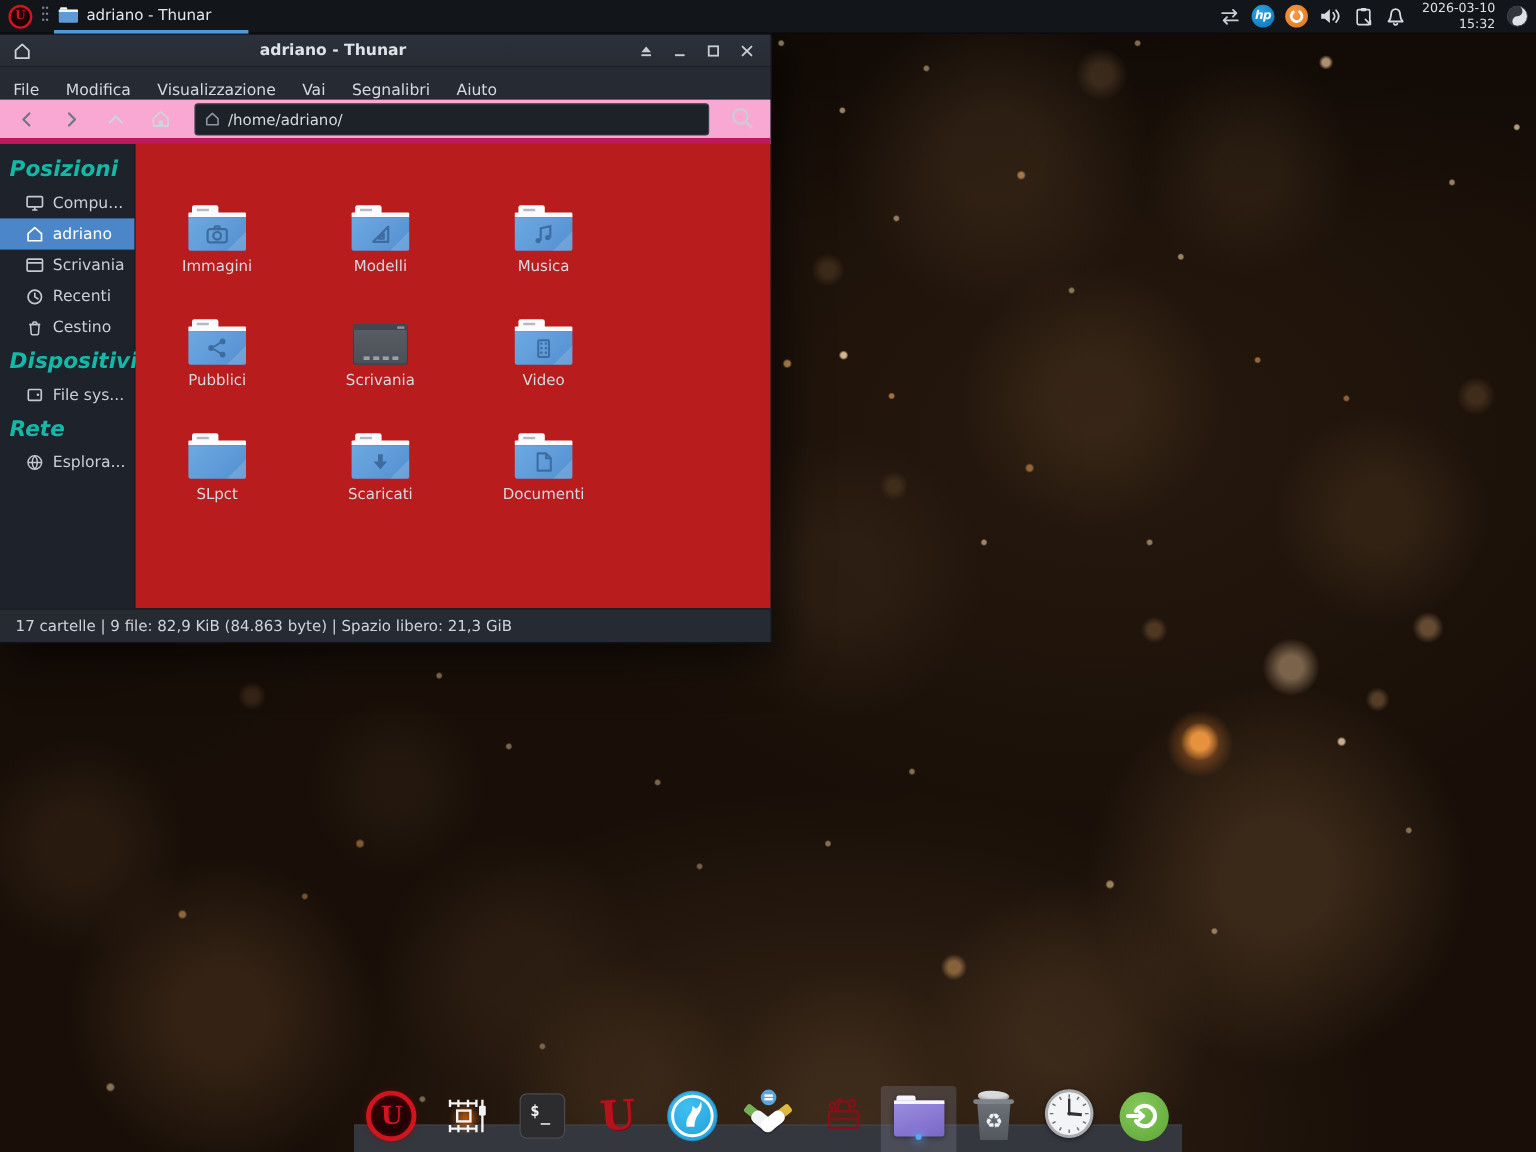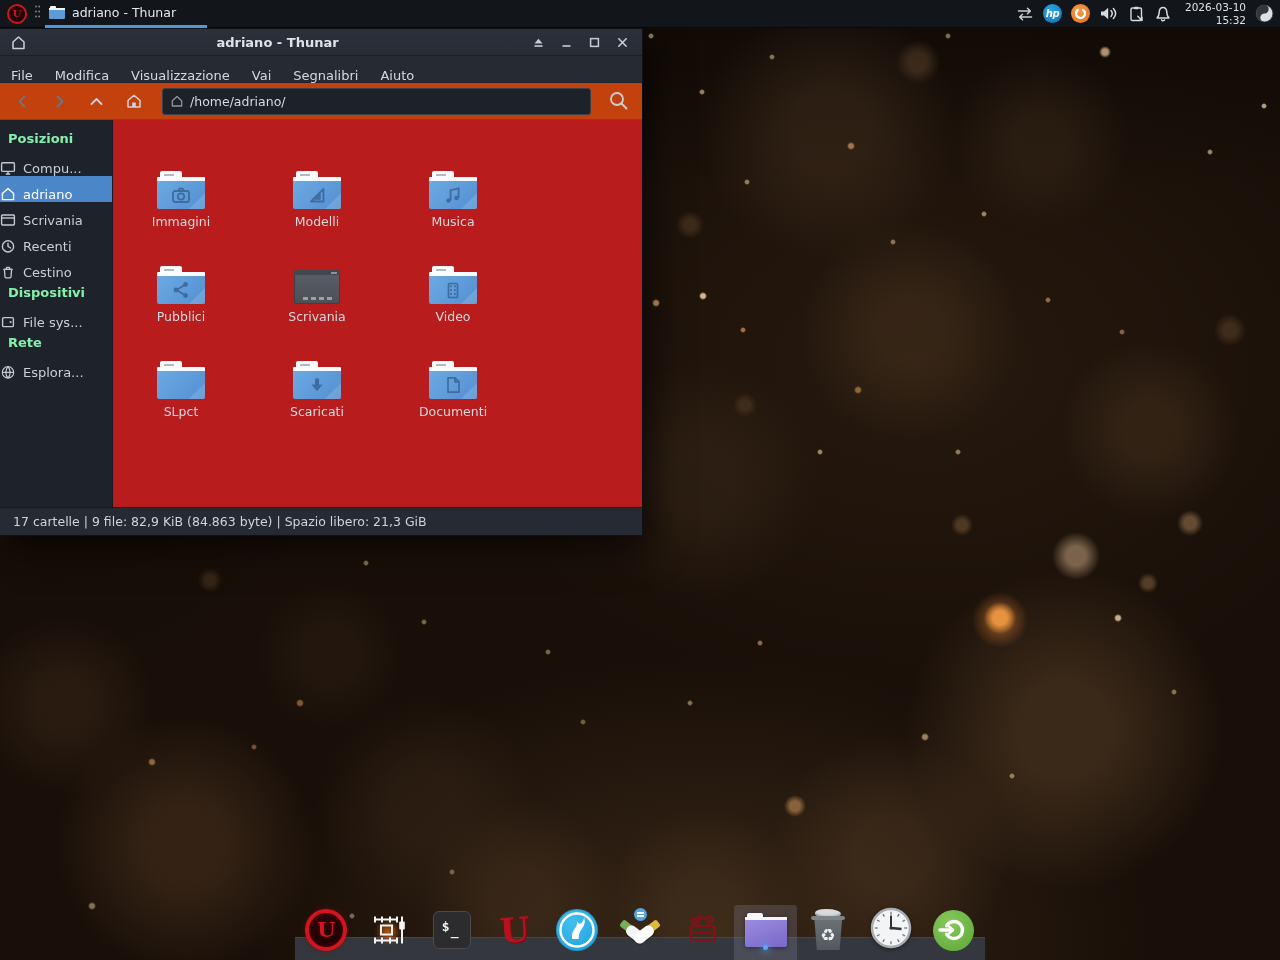--- a/index.html
+++ b/index.html
@@ -106,31 +106,31 @@
   .win { position:absolute; left:0; top:28px; width:643px; height:508px; background:#262b33;
          z-index:30; box-shadow:10px 14px 30px rgba(0,0,0,.55); border:1px solid #0e1116; border-left:none;
          display:flex; flex-direction:column; }
   .titlebar { height:27px; background:linear-gradient(#2b303a,#272c35); display:flex; align-items:center;
               border-bottom:1px solid #1b1f26; padding:0 6px; }
   .titlebar .wicon { margin:0 4px; display:flex; }
   .titlebar .ttl { flex:1; text-align:center; font-size:13px; font-weight:bold; color:#dfe3e9; }
   .wbtn { width:28px; height:24px; display:flex; align-items:center; justify-content:center; }
   .menubar { height:27px; background:#262b33; display:flex; align-items:center; border-bottom:1px solid #1e222a; }
   .mitem { padding:0 11px; font-size:13px; color:#d4d8df; line-height:26px;margin-top:13px; }
-  .toolbar { height:37px; background:#c2410c; display:flex; align-items:center; border-bottom:1px solid #be185d; padding:0 4px; }
+  .toolbar { height:37px; background:#f9a8d4; display:flex; align-items:center; border-bottom:5px solid #be185d; padding:0 4px; }
   .navbtn { width:37px; height:29px; display:flex; align-items:center; justify-content:center; border-radius:3px; }
   .pathwrap { flex:1; display:flex; align-items:center; height:27px; margin:0 9px 0 10px;
               background:#1d2128; border:1px solid #3a404b; border-radius:3px; padding:0 7px; gap:6px; }
   .pathwrap input { flex:1; background:transparent; border:none; outline:none; color:#d6d9de;
                     font-size:12.5px; font-family:"DejaVu Sans","Liberation Sans",sans-serif; }
   .searchbtn { width:38px; height:30px; display:flex; align-items:center; justify-content:center; }
   .winbody { flex:1; display:flex; min-height:0; }
   .sidebar { width:113px; background:#1e222a; border-right:1px solid #171a20; padding-top:6px; flex:none; }
-  .sb-head { font-size:13px; font-weight:bold; color:#86efac; padding:5px 8px 4px 8px; }
-  .sb-item { height:26px; display:flex; align-items:flex-end; gap:7px; color:#c9cfd8; font-size:13px; }
+  .sb-head { font-size:18px; font-weight:bold; color:#14b8a6; padding:5px 8px 4px 8px;font-style:italic; }
+  .sb-item { height:26px; display:flex; align-items:center; gap:7px; padding-left:21px; color:#c9cfd8; font-size:13px; }
   .sb-item svg { flex:none; }
   .sb-item.sel { background:#4a86c8; color:#fff; }
   .iconview { flex:1; background:#b91c1c; display:grid; grid-template-columns:repeat(3,136px);
               grid-auto-rows:95px; padding-top:14px; justify-items:center; align-content:start; }
   .fitem { display:flex; flex-direction:column; align-items:center; justify-content:flex-end; width:120px; }
   .flabel { font-size:12.5px; color:#d5d9df; margin-top:5px; white-space:nowrap; }
   .fo { width:48px; height:38px; position:relative; }
   .fo .tab { position:absolute; top:0; left:3px; width:22px; height:7px; background:#fafbfc; border-radius:2px 2px 0 0; }
   .fo .tab i { position:absolute; top:2.5px; left:4px; width:10px; height:2px; background:#b6bac0; }
   .fo .band { position:absolute; top:6px; left:0; right:0; height:4px; background:#fafbfc; border-radius:1px 1px 0 0; }

